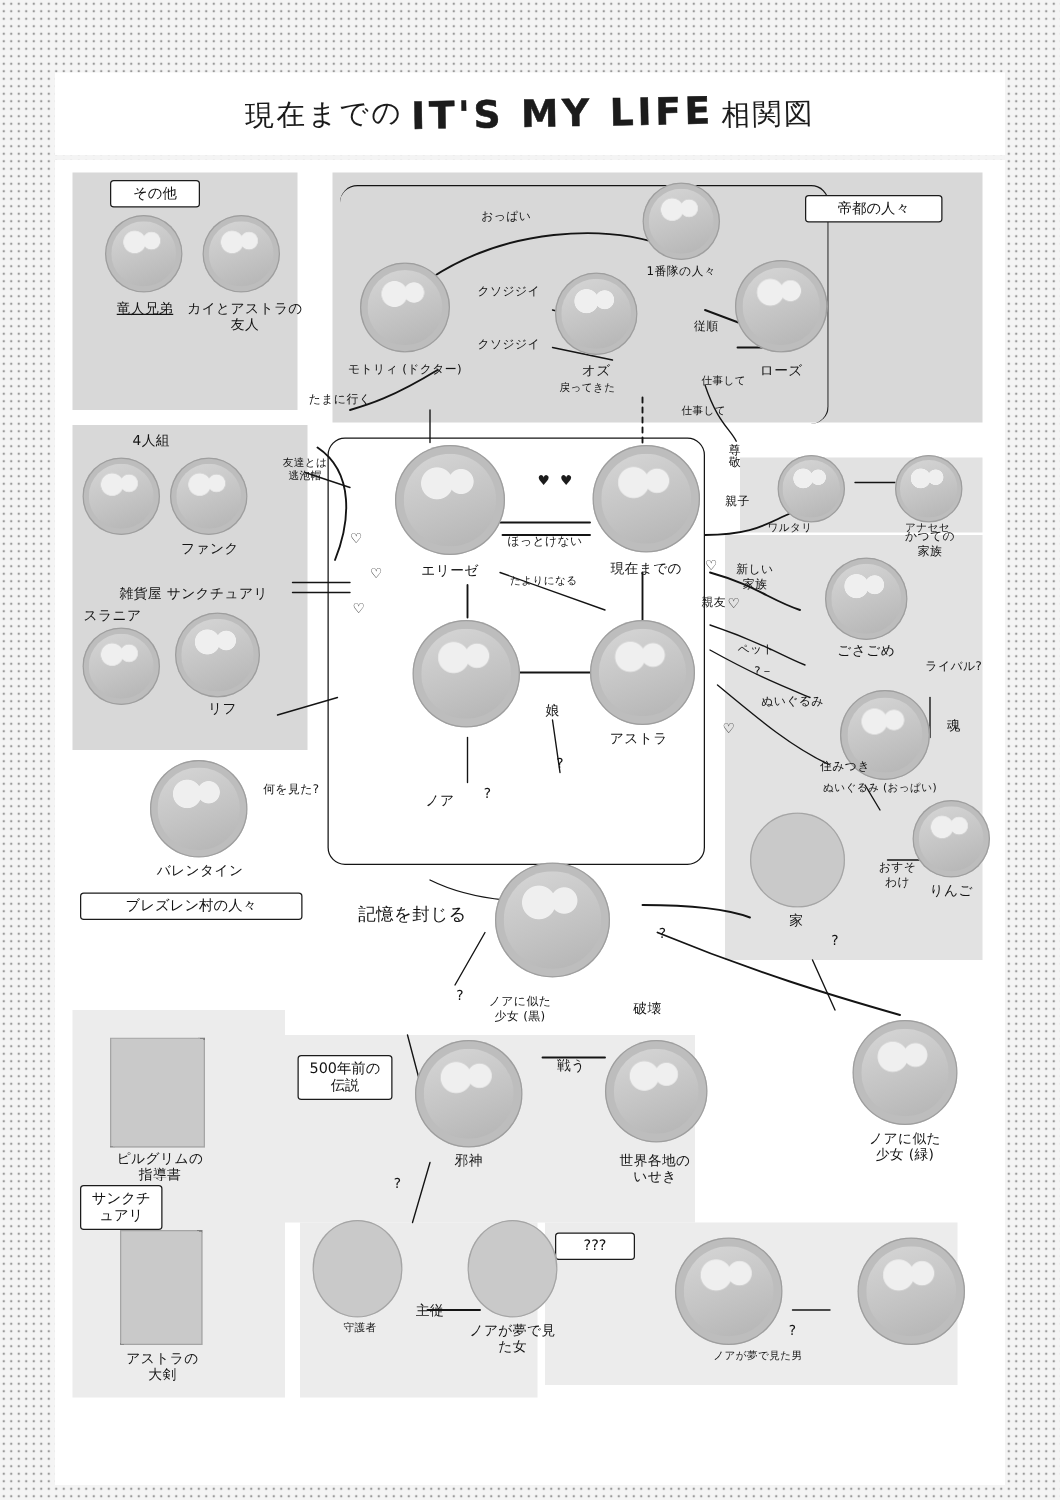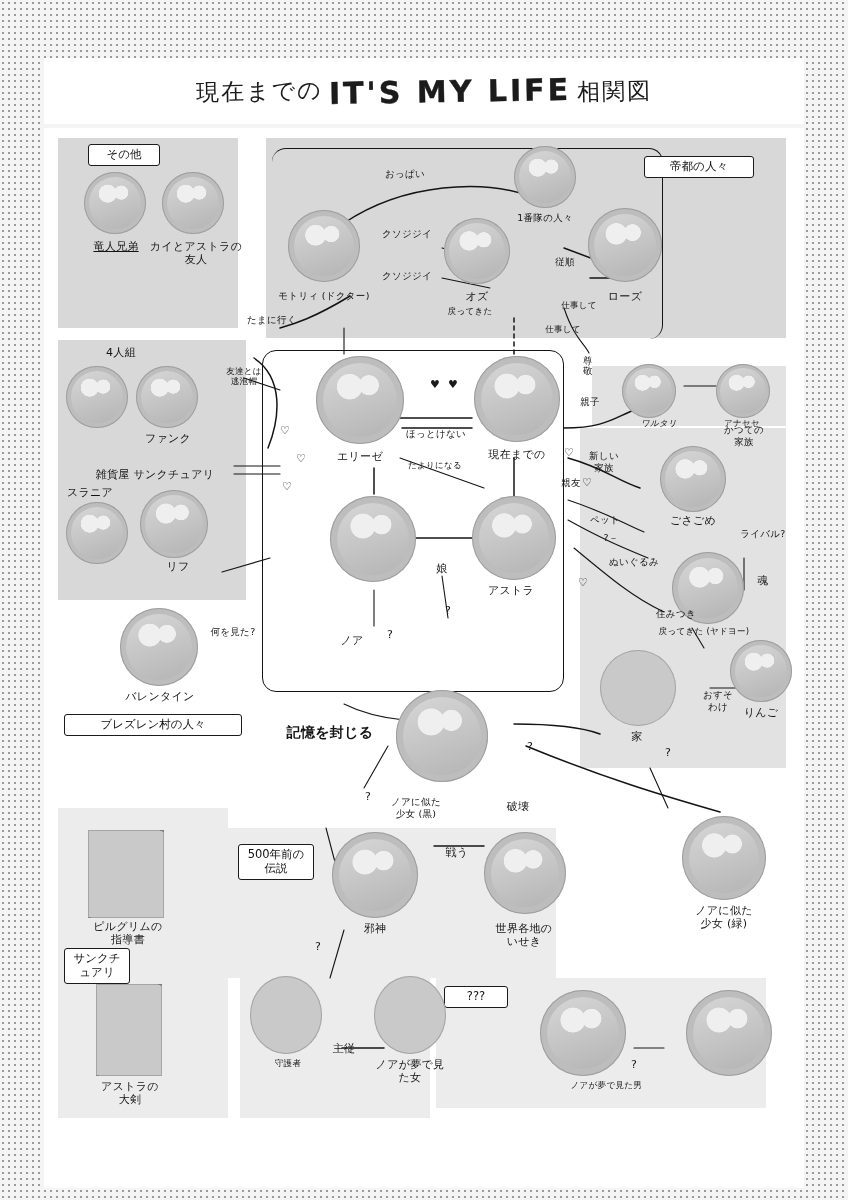--- a/index.html
+++ b/index.html
@@ -97,21 +97,21 @@
     color:#141414;
     font-size:11px;
     line-height:1.22;
     white-space:pre-line;
     text-align:center;
     font-family:"DejaVu Sans", sans-serif;
     letter-spacing:.3px;
   }
   .lab.sm{font-size:9.5px;}
   .lab.xs{font-size:8.5px;}
-  .lab.lg{font-size:14px;font-weight:bold;}
+  .lab.lg{font-size:14px;}
 
   
   .boxlab{
     position:absolute;
     border:1.6px solid #1b1b1b;
     border-radius:3px;
     background:#ffffff;
     color:#111;
     font-size:11.5px;
     padding:3px 6px;
@@ -294,36 +294,36 @@
   <div class="node" style="left:428px;top:368px;width:84px;height:84px;">
       <div class="face"></div>
       <div class="ink"></div>
     </div>
   <div class="lab" style="left:424px;top:456px;width:86px;">アストラ</div>
 
   <div class="node" style="left:578px;top:236px;width:54px;height:54px;">
       <div class="face"></div>
       <div class="ink"></div>
     </div>
-  <div class="lab xs" style="left:585px;top:290px;width:60px;font-style:italic;">ワルタリ</div>
+  <div class="lab xs" style="left:558px;top:290px;width:60px;">ワルタリ</div>
   <div class="node" style="left:672px;top:236px;width:54px;height:54px;">
       <div class="face"></div>
       <div class="ink"></div>
     </div>
   <div class="lab xs" style="left:668px;top:290px;width:60px;">アナセセ</div>
   <div class="node" style="left:616px;top:318px;width:66px;height:66px;">
       <div class="face"></div>
       <div class="ink"></div>
     </div>
   <div class="lab" style="left:608px;top:386px;width:82px;">ごさごめ</div>
   <div class="node" style="left:628px;top:424px;width:72px;height:72px;">
       <div class="face"></div>
       <div class="ink"></div>
     </div>
-  <div class="lab xs" style="left:598px;top:498px;width:124px;">戻ってきた (ヤドヨー)</div>
+  <div class="lab xs" style="left:598px;top:498px;width:124px;">ぬいぐるみ (おっぱい)</div>
   <div class="sqnode" style="left:556px;top:522px;width:76px;height:76px;border-radius:50%;">
       <div class="ink"></div>
     </div>
   <div class="lab" style="left:568px;top:602px;width:50px;">家</div>
   <div class="node" style="left:686px;top:512px;width:62px;height:62px;">
       <div class="face"></div>
       <div class="ink"></div>
     </div>
   <div class="lab" style="left:686px;top:578px;width:62px;">りんご</div>
 

